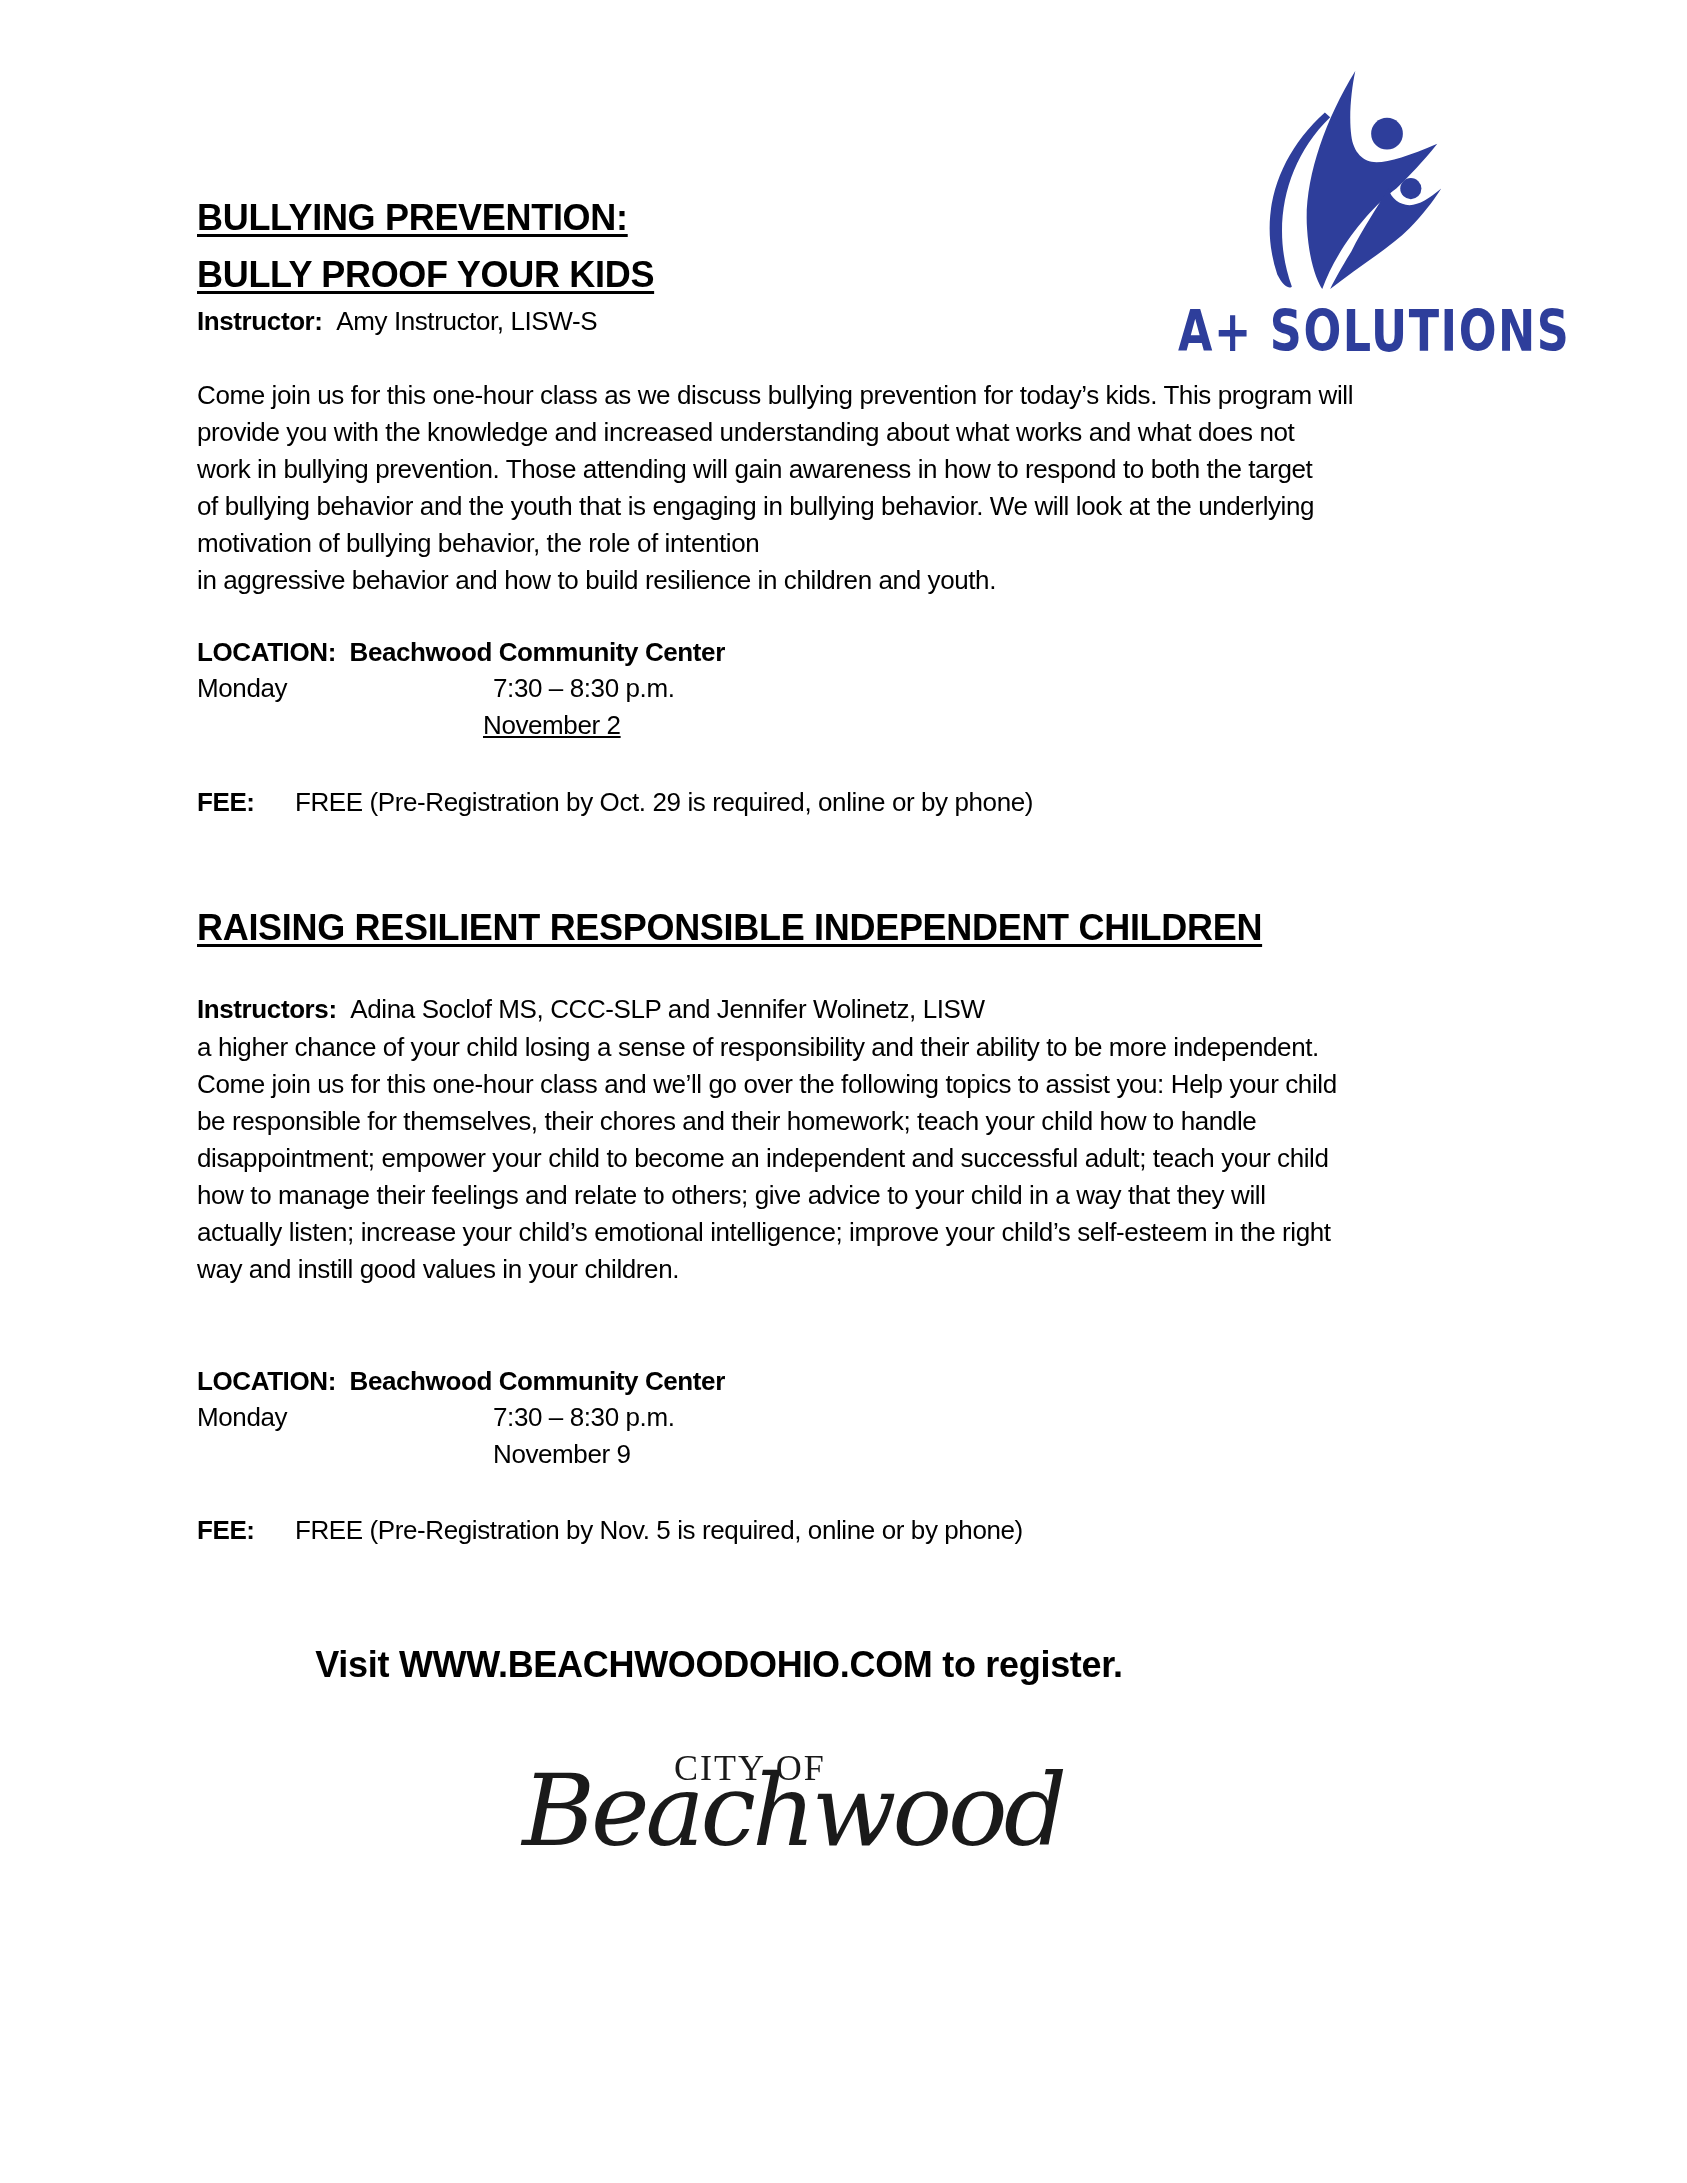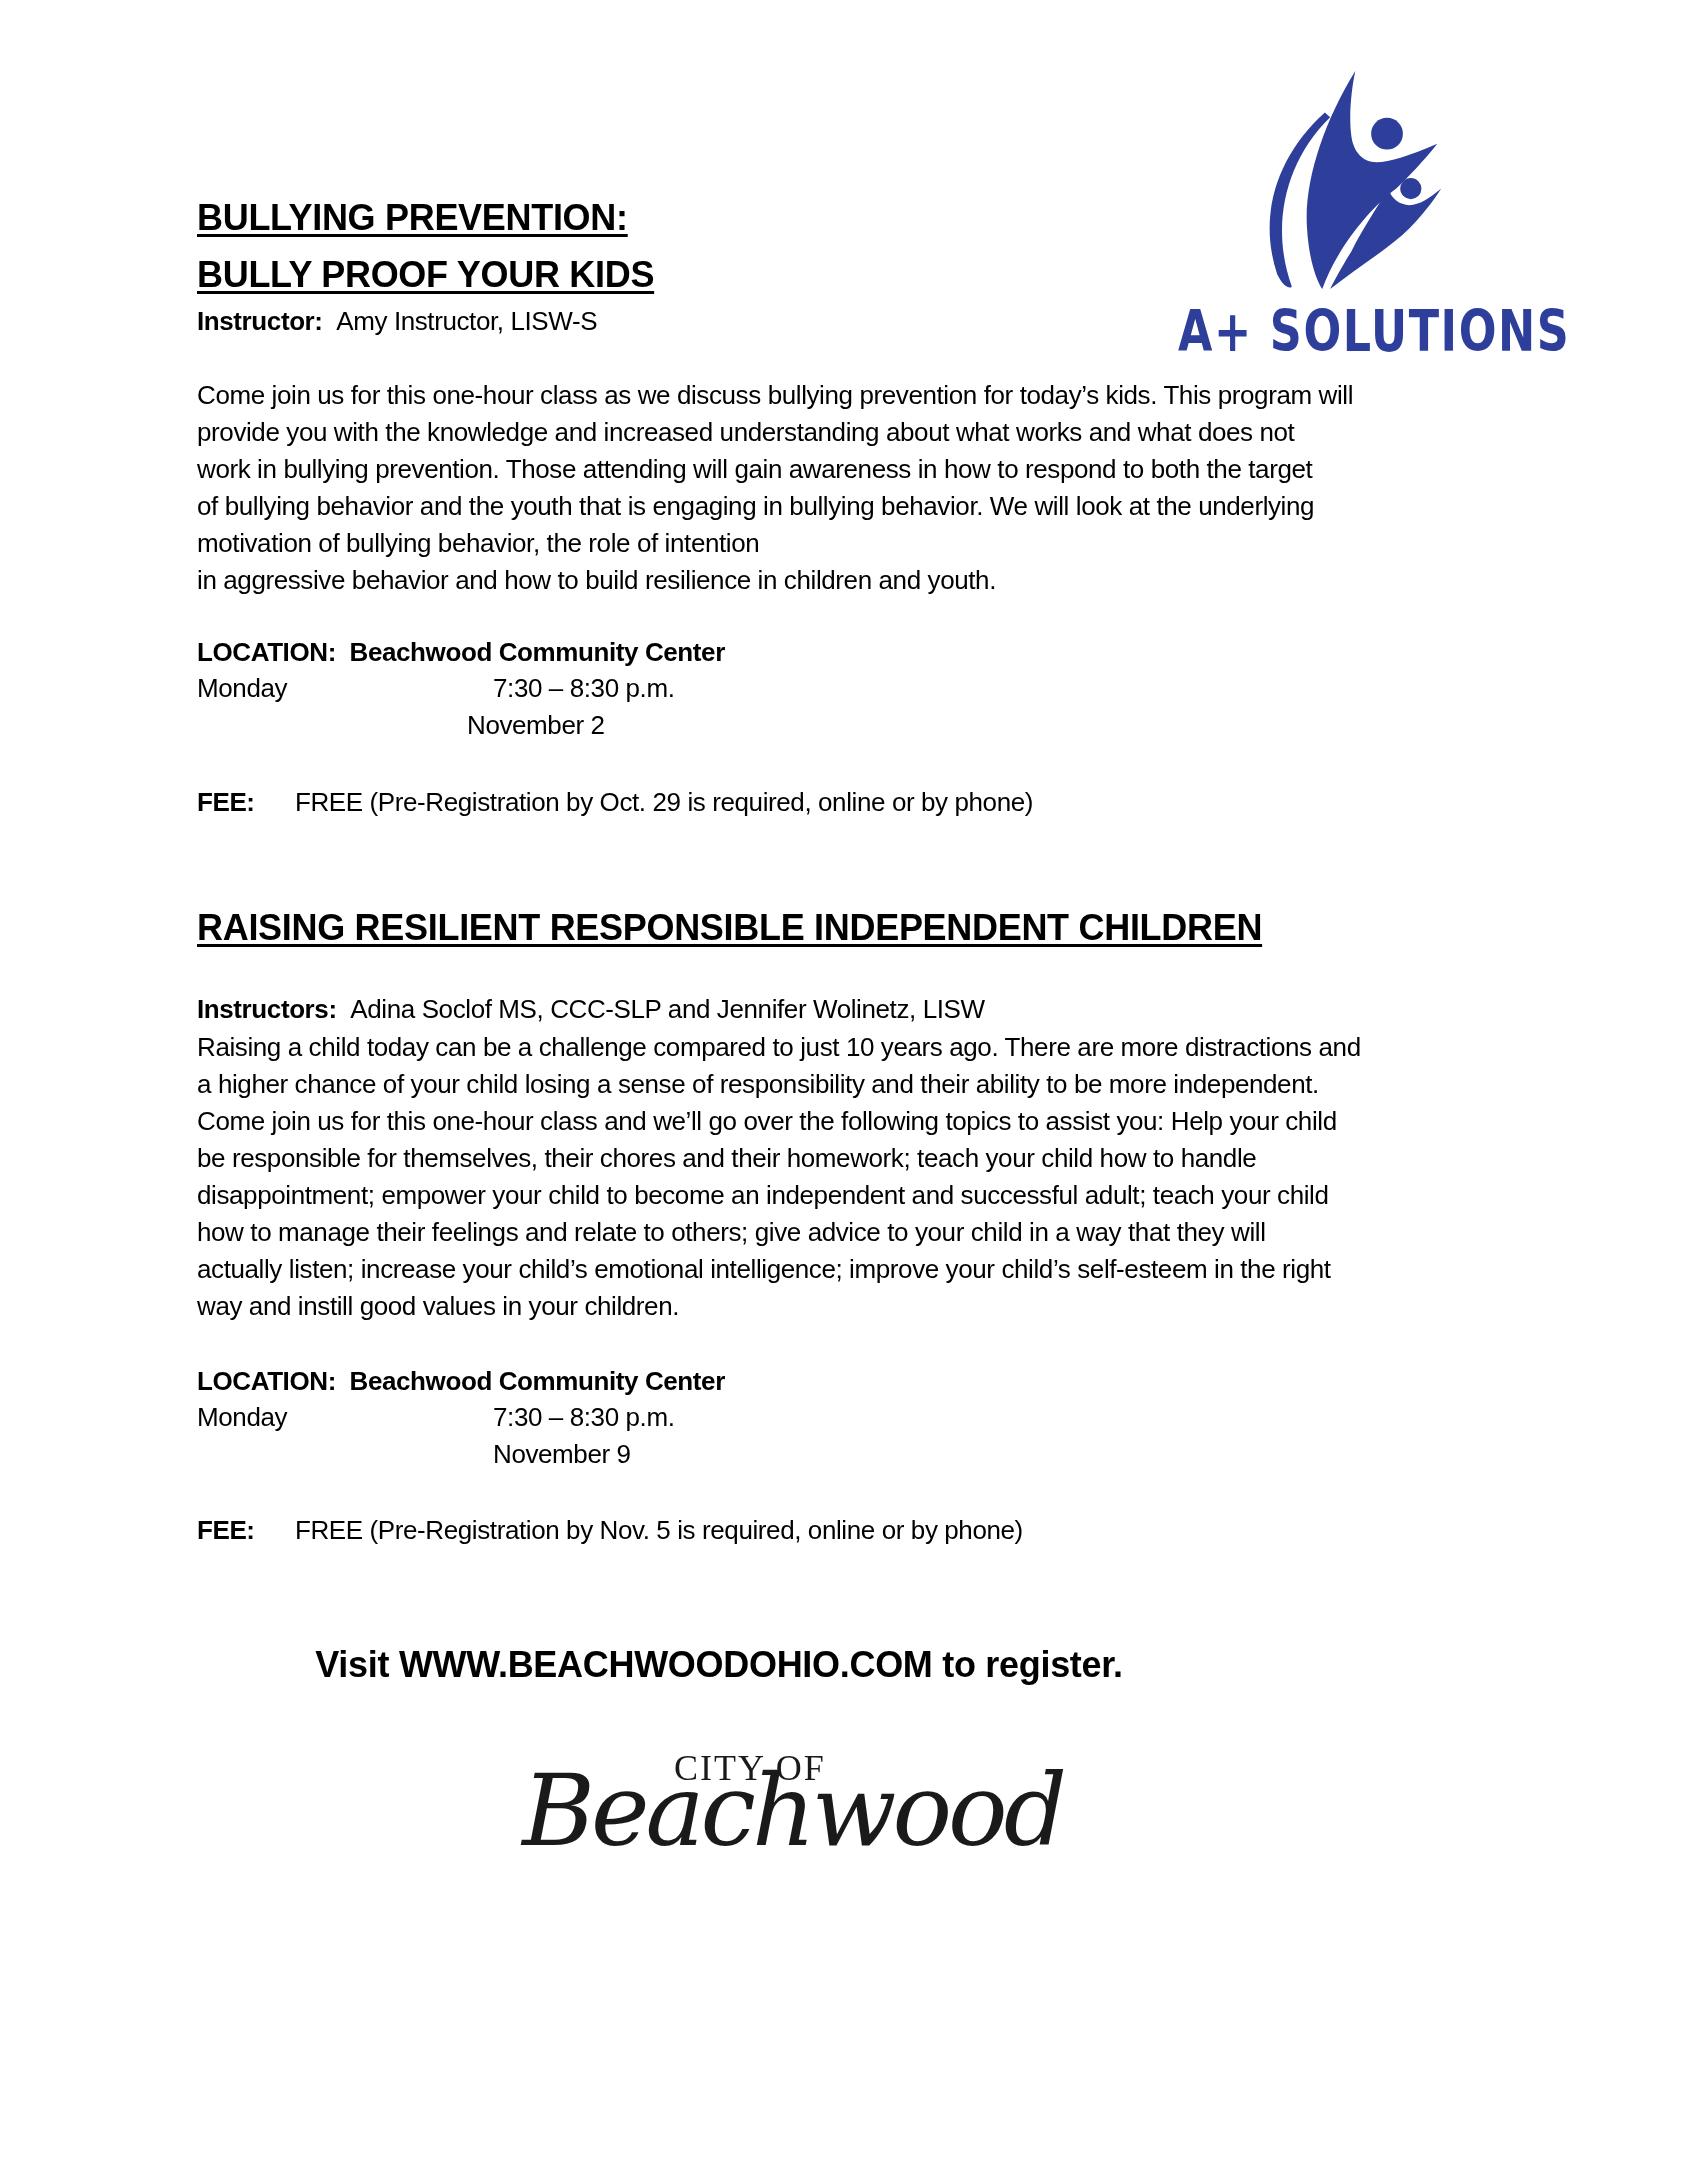--- a/index.html
+++ b/index.html
@@ -49,34 +49,33 @@
   <div>of bullying behavior and the youth that is engaging in bullying behavior.  We will look at the underlying</div>
   <div>motivation of bullying behavior, the role of intention</div>
   <div>in aggressive behavior and how to build resilience in children and youth.</div>
 </div>
 
 <div class="row bold" style="left:197px; top:634px;">
   <span>LOCATION:</span>&nbsp;&nbsp;<span>Beachwood Community Center</span>
 </div>
 <div class="row" style="left:197px; top:670px;">Monday</div>
 <div class="row" style="left:493px; top:670px;">7:30 – 8:30 p.m.</div>
-<div class="row" style="left:467px; top:707px;">November 2</div>
+<div class="row" style="left:483px; top:707px;text-decoration:underline;">November 2</div>
 
 <div class="row" style="left:197px; top:784px;">
   <span class="bold" style="display:inline-block; width:98px;">FEE:</span><span>FREE (Pre-Registration by Oct. 29 is required, online or by phone)</span>
 </div>
 
 <div class="abs title" style="left:197px; top:908px;">RAISING RESILIENT RESPONSIBLE INDEPENDENT CHILDREN</div>
 
 <div class="row" style="left:197px; top:991px;">
   <span class="bold">Instructors:</span>&nbsp;&nbsp;<span>Adina Soclof MS, CCC-SLP and Jennifer Wolinetz, LISW</span>
 </div>
 
 <div class="abs body-text" style="left:197px; top:1029px;">
-  <div>Raising a child today can be a challenge compared to just 10 years ago.  There are more distractions and</div>
   <div>a higher chance of your child losing a sense of responsibility and their ability to be more independent.</div>
   <div>Come join us for this one-hour class and we’ll go over the following topics to assist you:  Help your child</div>
   <div>be responsible for themselves, their chores and their homework; teach your child how to handle</div>
   <div>disappointment; empower your child to become an independent and successful adult; teach your child</div>
   <div>how to manage their feelings and relate to others; give advice to your child in a way that they will</div>
   <div>actually listen; increase your child’s emotional intelligence; improve your child’s self-esteem in the right</div>
   <div>way and instill good values in your children.</div>
 </div>
 
 <div class="row bold" style="left:197px; top:1363px;">

